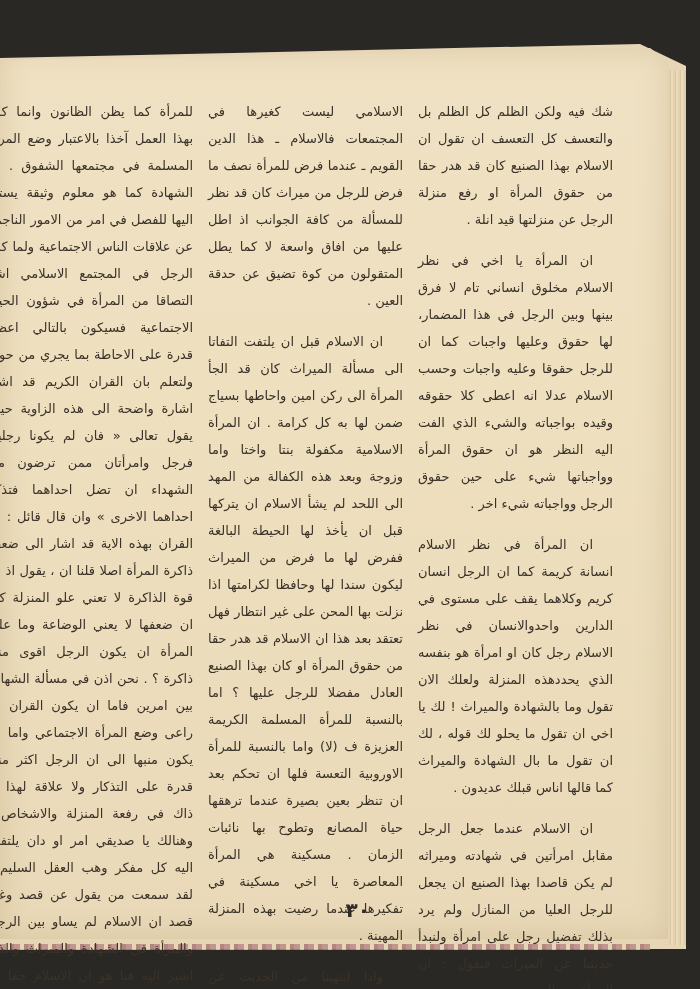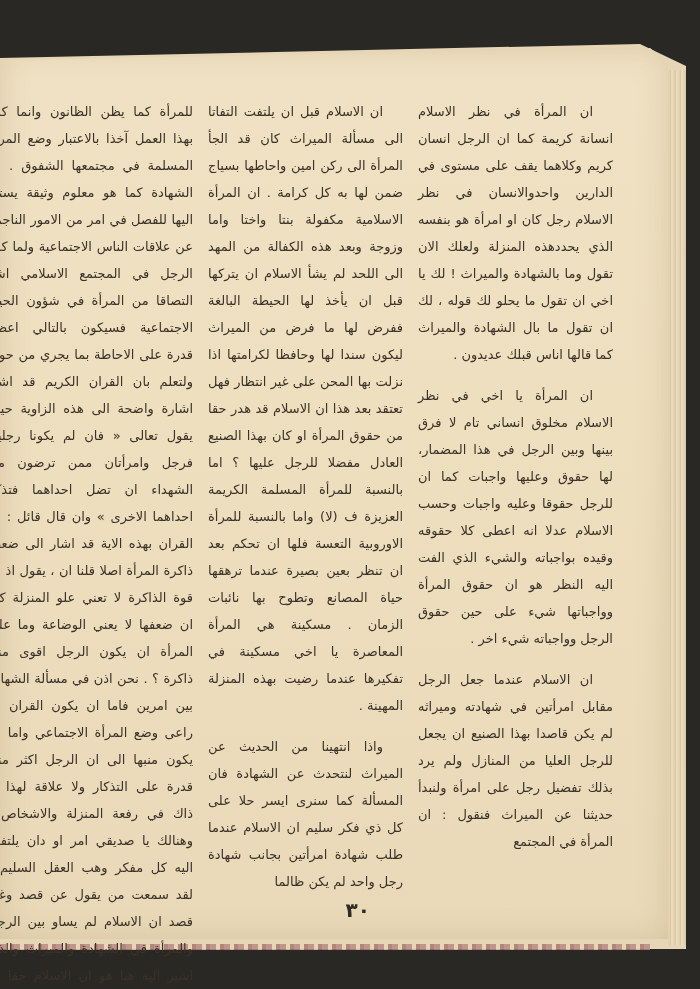--- a/index.html
+++ b/index.html
@@ -57,25 +57,27 @@
 </head>
 <body>
 
 <div class="page-stack"></div>
 <div class="page-edge-lines"></div>
 <div class="page"></div>
 <div class="bottom-edge"></div>
 
 <div class="columns">
   <div class="col col-1">
+    <p class="cont">شك فيه ولكن الظلم كل الظلم بل والتعسف كل التعسف ان تقول ان الاسلام بهذا الصنيع كان قد هدر حقا من حقوق المرأة او رفع منزلة الرجل عن منزلتها قيد انلة .</p>
+    <p>ان المرأة يا اخي في نظر الاسلام مخلوق انساني تام لا فرق بينها وبين الرجل في هذا المضمار، لها حقوق وعليها واجبات كما ان للرجل حقوقا وعليه واجبات وحسب الاسلام عدلا انه اعطى كلا حقوقه وقيده بواجباته والشيء الذي الفت اليه النظر هو ان حقوق المرأة وواجباتها شيء على حين حقوق الرجل وواجباته شيء اخر .</p>
     <p>ان المرأة في نظر الاسلام انسانة كريمة كما ان الرجل انسان كريم وكلاهما يقف على مستوى في الدارين واحدوالانسان في نظر الاسلام رجل كان او امرأة هو بنفسه الذي يحددهذه المنزلة ولعلك الان تقول وما بالشهادة والميراث ! لك يا اخي ان تقول ما يحلو لك قوله ، لك ان تقول ما بال الشهادة والميراث كما قالها اناس قبلك عديدون .</p>
-    <p>ان المرأة يا اخي في نظر الاسلام مخلوق انساني تام لا فرق بينها وبين الرجل في هذا المضمار، لها حقوق وعليها واجبات كما ان للرجل حقوقا وعليه واجبات وحسب الاسلام عدلا انه اعطى كلا حقوقه وقيده بواجباته والشيء الذي الفت اليه النظر هو ان حقوق المرأة وواجباتها شيء على حين حقوق الرجل وواجباته شيء اخر .</p>
     <p>ان الاسلام عندما جعل الرجل مقابل امرأتين في شهادته وميراثه لم يكن قاصدا بهذا الصنيع ان يجعل للرجل العليا من المنازل ولم يرد بذلك تفضيل رجل على امرأة ولنبدأ حديثنا عن الميراث فنقول : ان المرأة في المجتمع</p>
   </div>
   <div class="col col-2">
+    <p class="cont">الاسلامي ليست كغيرها في المجتمعات فالاسلام ـ هذا الدين القويم ـ عندما فرض للمرأة نصف ما فرض للرجل من ميراث كان قد نظر للمسألة من كافة الجوانب اذ اطل عليها من افاق واسعة لا كما يطل المتقولون من كوة تضيق عن حدقة العين .</p>
     <p>ان الاسلام قبل ان يلتفت التفاتا الى مسألة الميراث كان قد الجأ المرأة الى ركن امين واحاطها بسياج ضمن لها به كل كرامة . ان المرأة الاسلامية مكفولة بنتا واختا واما وزوجة وبعد هذه الكفالة من المهد الى اللحد لم يشأ الاسلام ان يتركها قبل ان يأخذ لها الحيطة البالغة ففرض لها ما فرض من الميراث ليكون سندا لها وحافظا لكرامتها اذا نزلت بها المحن على غير انتظار فهل تعتقد بعد هذا ان الاسلام قد هدر حقا من حقوق المرأة او كان بهذا الصنيع العادل مفضلا للرجل عليها ؟ اما بالنسبة للمرأة المسلمة الكريمة العزيزة ف (لا) واما بالنسبة للمرأة الاوروبية التعسة فلها ان تحكم بعد ان تنظر بعين بصيرة عندما ترهقها حياة المصانع وتطوح بها نائبات الزمان . مسكينة هي المرأة المعاصرة يا اخي مسكينة في تفكيرها عندما رضيت بهذه المنزلة المهينة .</p>
     <p>واذا انتهينا من الحديث عن الميراث لنتحدث عن الشهادة فان المسألة كما سنرى ايسر حلا على كل ذي فكر سليم ان الاسلام عندما طلب شهادة امرأتين بجانب شهادة رجل واحد لم يكن ظالما</p>
   </div>
   <div class="col col-3">
     <p class="cont">للمرأة كما يظن الظانون وانما كان بهذا العمل آخذا بالاعتبار وضع المرأة المسلمة في مجتمعها الشفوق . ان الشهادة كما هو معلوم وثيقة يستند اليها للفصل في امر من الامور الناجمة عن علاقات الناس الاجتماعية ولما كان الرجل في المجتمع الاسلامي اشد التصاقا من المرأة في شؤون الحياة الاجتماعية فسيكون بالتالي اعظم قدرة على الاحاطة بما يجري من حوله ولتعلم بان القران الكريم قد اشار اشارة واضحة الى هذه الزاوية حيث يقول تعالى « فان لم يكونا رجلين فرجل وامرأتان ممن ترضون من الشهداء ان تضل احداهما فتذكر احداهما الاخرى » وان قال قائل : ان القران بهذه الاية قد اشار الى ضعف ذاكرة المرأة اصلا قلنا ان ، يقول اذ ان قوة الذاكرة لا تعني علو المنزلة كما ان ضعفها لا يعني الوضاعة وما على المرأة ان يكون الرجل اقوى منها ذاكرة ؟ . نحن اذن في مسألة الشهادة بين امرين فاما ان يكون القران قد راعى وضع المرأة الاجتماعي واما ان يكون منبها الى ان الرجل اكثر منها قدرة على التذكار ولا علاقة لهذا او ذاك في رفعة المنزلة والاشخاص . وهنالك يا صديقي امر او دان يلتفت اليه كل مفكر وهب العقل السليم ، لقد سمعت من يقول عن قصد وغير قصد ان الاسلام لم يساو بين الرجل والمرأة في الشهادة والميراث والذي اشير اليه هنا هو ان الاسلام حقا لم يعط المرأة كما اعطى الرجل ولكنه ساوى بينهما تمام المساواة اذ لا ينبغي ان ننظر الى مثل هذه المسائل الدقيقة من ناحية الكم لنصدر احكامنا من فوق منبرها المرجوج وويل لبني الانسان ان كبرت البطون على حساب العقول .</p>
   </div>
 </div>
 
 <div class="page-number">٣٠</div>
 

